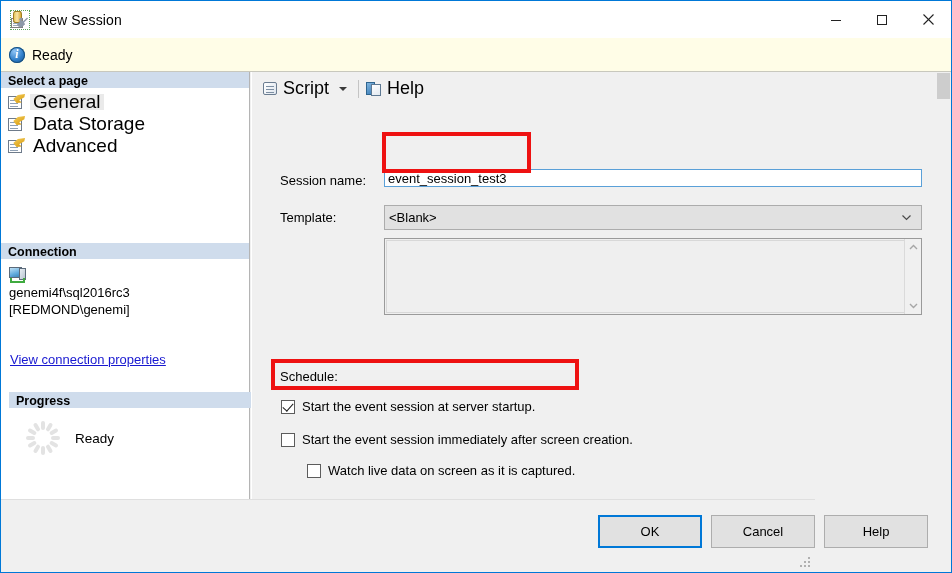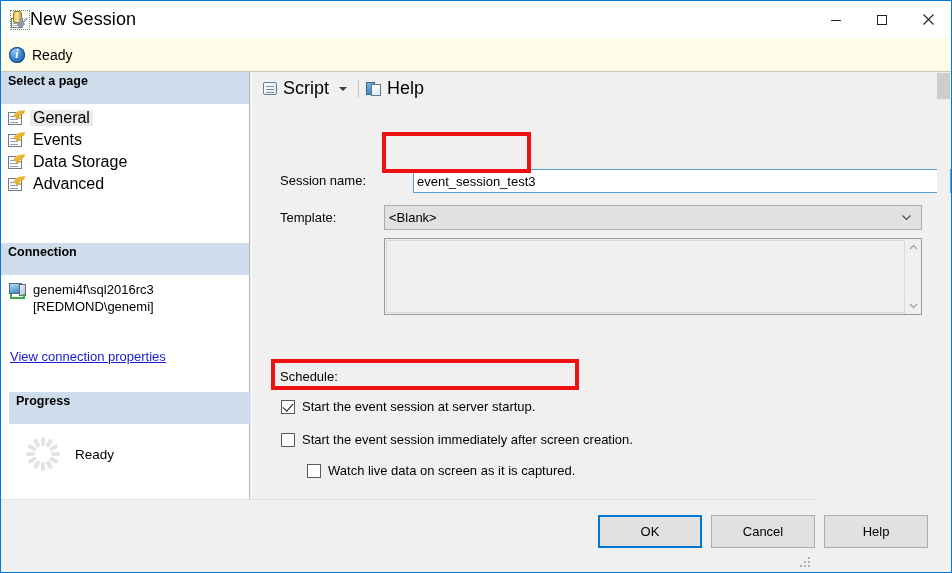--- a/index.html
+++ b/index.html
@@ -72,21 +72,22 @@
     background: #8d99a8;
     clip-path: polygon(0% 70%, 28% 42%, 18% 25%, 35% 8%, 52% 18%, 40% 34%, 56% 44%, 92% 8%, 100% 18%, 64% 54%, 74% 70%, 40% 100%, 12% 92%);
   }
   .title-icon .dots {
     position: absolute;
     left: 0; top: 0; right: 0; bottom: 0;
     border: 1px dotted #5aa35a;
     box-sizing: border-box;
   }
   .title-text {
-    font-size: 18px;
+    margin-left: 9px;
+    font-size: 14px;
     color: #000;
     letter-spacing: 0.1px;
   }
   .win-buttons {
     margin-left: auto;
     display: flex;
     height: 37px;
   }
   .win-btn {
     width: 46px;
@@ -140,39 +141,39 @@
   .leftpanel {
     position: absolute;
     left: 0; top: 71px;
     width: 249px;
     height: 427px;
     background: #ffffff;
     border-right: 1px solid #b4b4b4;
     box-sizing: border-box;
   }
   .panel-header {
-    height: 32px;
+    height: 16px;
     background: #cfdcec;
     font-weight: bold;
     font-size: 12.5px;
     padding: 2px 0 0 7px;
     box-sizing: border-box;
     color: #000;
   }
   .page-list {
     padding: 3px 0 0 0;
   }
   .page-item {
     display: flex;
     align-items: center;
     height: 22px;
     padding-left: 7px;
   }
   .page-item .label {
-    font-size: 16px;
+    font-size: 19px;
     padding: 0 3px;
     line-height: 16px;
   }
   .page-item.selected .label {
     background: #eaeaea;
   }
   .doc-icon {
     position: relative;
     width: 17px; height: 16px;
     margin-right: 5px;
@@ -200,20 +201,21 @@
     background: linear-gradient(150deg, #f6d469 0%, #e0a81f 70%, #b98613 100%);
     clip-path: polygon(10% 55%, 45% 10%, 100% 0%, 95% 35%, 55% 70%, 75% 95%, 35% 100%);
   }
 
   .conn-body {
     padding: 6px 0 0 0;
   }
   .conn-row {
     display: flex;
     padding-left: 8px;
+    flex-direction: column;
   }
   .server-icon {
     width: 18px; height: 17px;
     margin-right: 6px;
     position: relative;
     flex: 0 0 auto;
     margin-top: 2px;
   }
   .server-icon .mon {
     position: absolute;
@@ -563,28 +565,20 @@
     <div class="panel-header">Select a page</div>
 
     <div class="page-list">
       <div class="page-item selected">
         <span class="doc-icon">
             <span class="sheet"></span>
             <span class="lines"></span>
             <span class="gold"></span>
           </span>
         <span class="label">General</span>
-      </div>
-      <div class="page-item">
-        <span class="doc-icon">
-            <span class="sheet"></span>
-            <span class="lines"></span>
-            <span class="gold"></span>
-          </span>
-        <span class="label">Events</span>
       </div>
       <div class="page-item">
         <span class="doc-icon">
             <span class="sheet"></span>
             <span class="lines"></span>
             <span class="gold"></span>
           </span>
         <span class="label">Data Storage</span>
       </div>
       <div class="page-item">
@@ -657,21 +651,21 @@
           </span>
         <span class="tb-label">Help</span>
       </div>
     </div>
 
     <div class="form">
 
       <div class="row" style="left:28px; top:68px;">
         <span class="field-label">Session name:</span>
       </div>
-      <input class="textbox" style="position: absolute; left: 132px; top: 64px; width: 538px; height: 24px; margin-left: 29px;" value="event_session_test3">
+      <input class="textbox" style="position: absolute; left: 132px; top: 64px; width: 538px; height: 18px;" value="event_session_test3">
 
       <div class="row" style="left:28px; top:105px;">
         <span class="field-label">Template:</span>
       </div>
       <div class="combobox" style="position:absolute; left:132px; top:100px; width:538px; height:25px;">
         <span>&lt;Blank&gt;</span>
         <svg class="combo-chevron" viewBox="0 0 11 11">
           <polyline points="1.5,3.5 5.5,7.5 9.5,3.5" fill="none" stroke="#4a4a4a" stroke-width="1.2"></polyline>
         </svg>
       </div>

